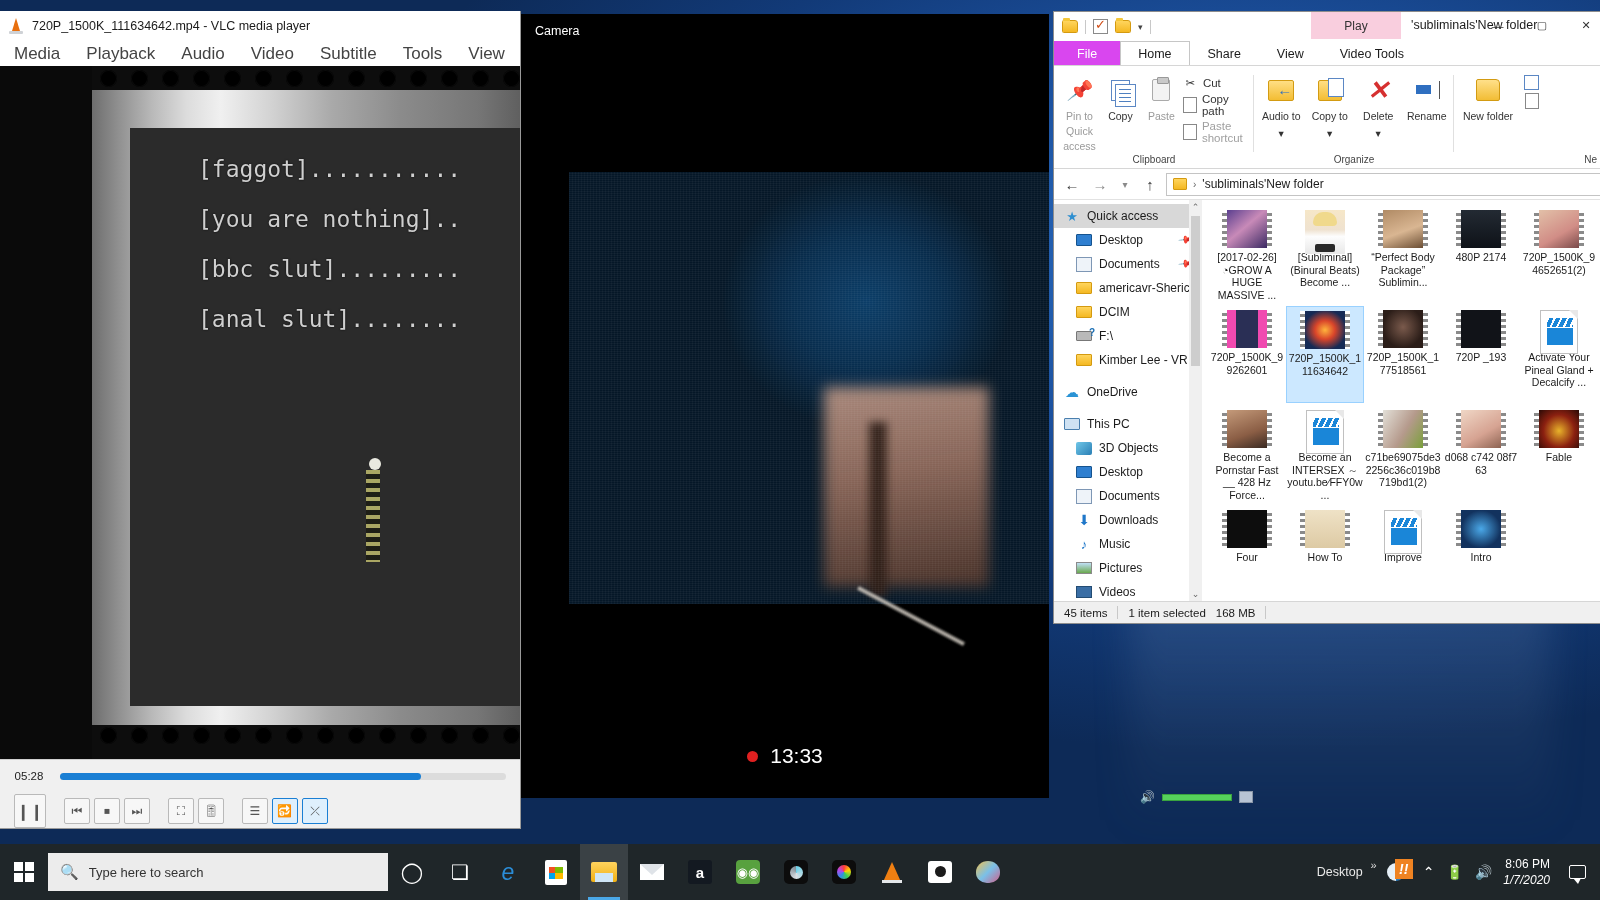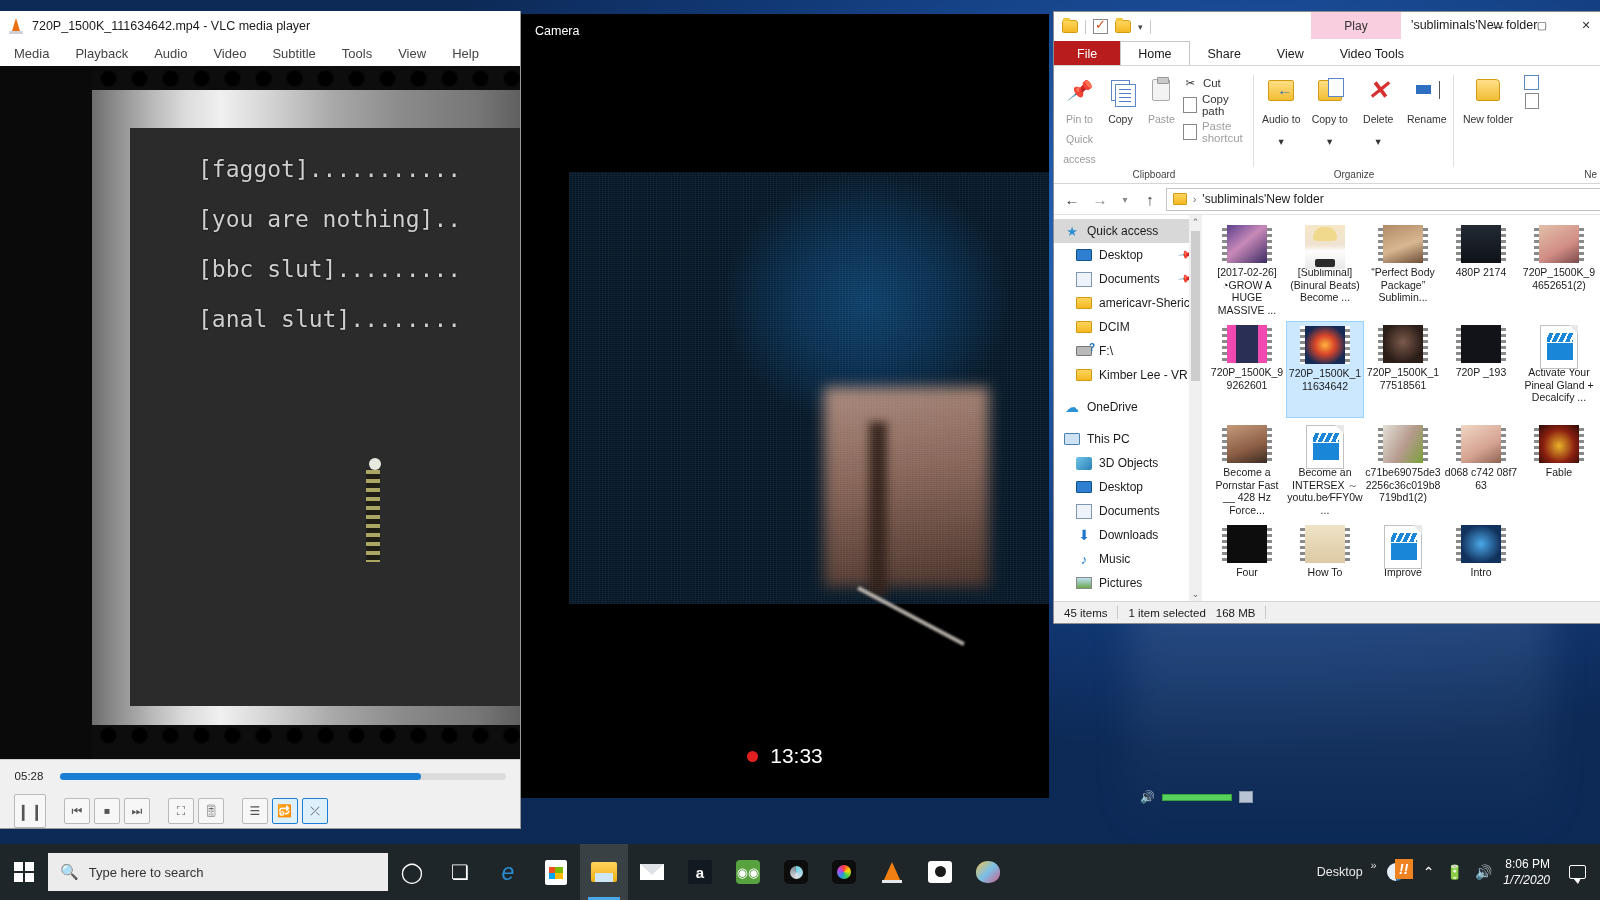--- a/index.html
+++ b/index.html
@@ -45,21 +45,21 @@
   }
   #vlc .titlebar .vlc-cone:after {
     content: ""; position: absolute; left: 1px; bottom: 0; width: 14px; height: 3px;
     background: #cfd2d6; border-radius: 1px;
   }
   #vlc .titlebar .ttl { font-size: 12.5px; color: #1b1b1b; white-space: nowrap; }
   #vlc .menubar {
     height: 25px; background: #ffffff; display: flex; align-items: center;
     padding-left: 14px; gap: 26px; flex: 0 0 25px;
   }
-  #vlc .menubar span { font-size: 13px; color: #444; }
+  #vlc .menubar span { font-size: 17px; color: #444; }
   #vlc .video {
     flex: 1 1 auto; position: relative; overflow: hidden;
     background: #0a0a0a;
   }
   
   .filmstrip-top {
     position: absolute; left: 92px; top: 0; width: 429px; height: 24px;
     background: #0d0d0d;
   }
   .perfbar { position:absolute; display:flex; gap:0; }
@@ -183,35 +183,35 @@
     background: #f9cede; color: #333; font-size: 12px;
     display: flex; align-items: center; justify-content: center;
   }
   .ex-title { position: absolute; left: 357px; top: 6px; font-size: 12.5px; color: #1b1b1b; white-space: nowrap; }
   .ex-wctl { position: absolute; right: 4px; top: 0; display: flex; }
   .ex-wctl div { width: 44px; height: 27px; display:flex; align-items:center; justify-content:center; color:#333; font-size:11px;}
 
   .ex-tabs { height: 24px; display: flex; align-items: flex-end; background: #fff; flex: 0 0 24px; }
   .ex-tab { height: 24px; padding: 0 17px; font-size: 12.5px; color: #1b1b1b;
             display:flex; align-items:center; border:1px solid transparent; border-bottom:none;}
-  .ex-tab.file { background: #b91c1c; color: #fff; padding: 0 22px; }
+  .ex-tab.file { background: #d946ef; color: #fff; padding: 0 22px; }
   .ex-tab.active { background: #fff; border-color: #c6c6c6; }
   .ex-tab.pink { background: #fff; }
 
   .ex-ribbon {
     flex: 0 0 84px; background: #fff; border-top: 1px solid #d6d6d6; border-bottom: 1px solid #d6d6d6;
     display: flex; position: relative; padding-top: 3px;
   }
   .rgroup { display: flex; flex-direction: column; position: relative; padding: 0 6px; }
   .rgroup .rg-body { display: flex; flex: 1 1 auto; align-items: flex-start; gap: 2px; padding-top: 4px;}
   .rgroup .rg-label { text-align: center; font-size: 10px; color: #444; padding-bottom: 3px; }
   .rgroup:after { content:""; position: absolute; right: 0; top: 6px; bottom: 16px; width: 1px; background: #e0e0e0; }
   .rbig { width: 56px; display: flex; flex-direction: column; align-items: center; gap: 2px; }
   .rbig .ricon { height: 34px; display:flex; align-items:center; justify-content:center; }
-  .rbig .rlbl { font-size: 10.5px; color: #333; text-align: center; line-height: 20px; }
+  .rbig .rlbl { font-size: 10.5px; color: #333; text-align: center; line-height: 15px; }
   .rbig.dim .rlbl { color: #9a9a9a; }
   .rsmallcol { display: flex; flex-direction: column; gap: 3px; padding-top: 2px; }
   .rsmall { display: flex; align-items: center; gap: 5px; font-size: 11.5px; color: #333; }
   .rsmall.dim { color: #a0a0a0; }
   .sq { width: 15px; height: 15px; display: inline-flex; align-items: center; justify-content: center; }
 
   .ic-pin { font-size: 19px; color: #9fb0bf; }
   .ic-copy { width:19px; height:21px; background:#fff; border:1px solid #5b87c4; position:relative; }
   .ic-copy:before{content:"";position:absolute;left:3px;top:3px;width:19px;height:21px;background:#fff;border:1px solid #5b87c4;
     background-image:repeating-linear-gradient(180deg,#4f80c0 0 1px,transparent 1px 4px); background-position: 3px 4px; background-size: 12px 14px; background-repeat:no-repeat;}

